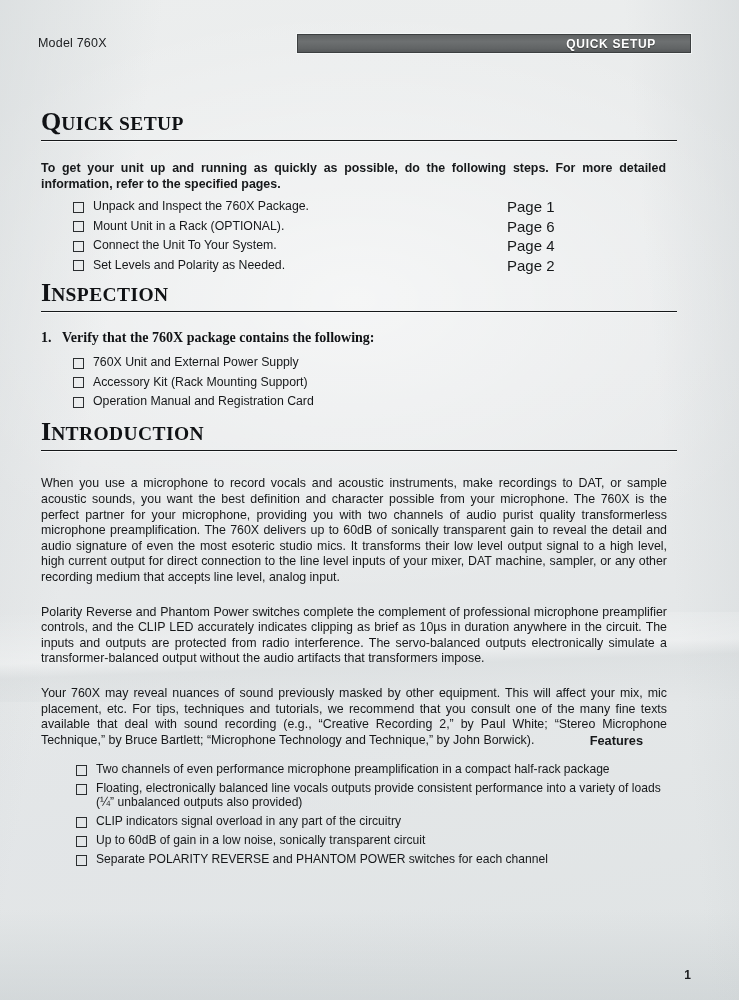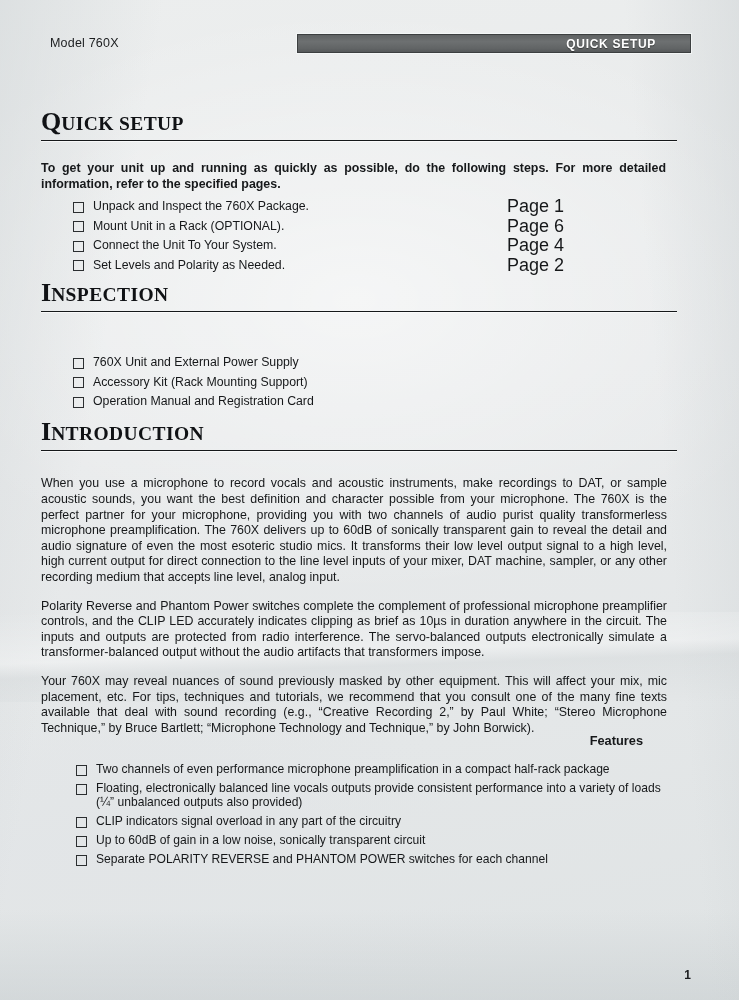--- a/index.html
+++ b/index.html
@@ -51,21 +51,21 @@
   
   .running-header {
     position: absolute;
     top: 34px;
     left: 38px;
     right: 48px;
     height: 24px;
   }
   .model-label {
     position: absolute;
-    left: 12px;
+    left: 0;
     top: 2px;
     font-size: 12.5px;
     letter-spacing: 0.2px;
     color: #1b1d1f;
   }
   .header-banner {
     position: absolute;
     right: 0;
     top: 0;
     width: 394px;
@@ -110,21 +110,21 @@
   }
 
   
   .body-text {
     font-size: 12.4px;
     line-height: 15.6px;
     color: #16181a;
     text-align: justify;
   }
   .body-text + .body-text {
-    margin-top: 13px;
+    margin-top: 19px;
   }
 
   
   .check-list {
     list-style: none;
     margin: 0;
     padding: 0;
   }
   .check-item {
     display: flex;
@@ -144,21 +144,21 @@
     margin-right: 9px;
     margin-top: 2.5px;
   }
   .check-label {
     flex: 1 1 auto;
   }
   .page-ref {
     position: absolute;
     left: 446px;
     top: 0;
-    font-size: 18px;
+    font-size: 15px;
     white-space: nowrap;
   }
 
   
   .sec-quick-setup { position: absolute; left: 41px; top: 109px; width: 636px; }
   .quick-intro     { position: absolute; left: 41px; top: 161px; width: 625px; font-weight: bold; }
   .quick-steps     { position: absolute; left: 61px; top: 199px; width: 600px; }
 
   .sec-inspection  { position: absolute; left: 41px; top: 280px; width: 636px; }
   .inspection-num  {
@@ -240,20 +240,23 @@
       <span class="check-label">Set Levels and Polarity as Needed.</span>
       <span class="page-ref">Page 2</span>
     </li>
   </ul>
 
   <div class="sec-inspection">
     <div class="section-heading"><span class="cap">I</span><span class="rest">NSPECTION</span></div>
     <div class="heading-rule"></div>
   </div>
 
+  <div class="inspection-num">
+    <span class="num">1.</span><span>Verify that the 760X package contains the following:</span>
+  </div>
 
   <ul class="check-list inspection-list">
     <li class="check-item">
       <span class="checkbox"></span>
       <span class="check-label">760X Unit and External Power Supply</span>
     </li>
     <li class="check-item">
       <span class="checkbox"></span>
       <span class="check-label">Accessory Kit (Rack Mounting Support)</span>
     </li>

